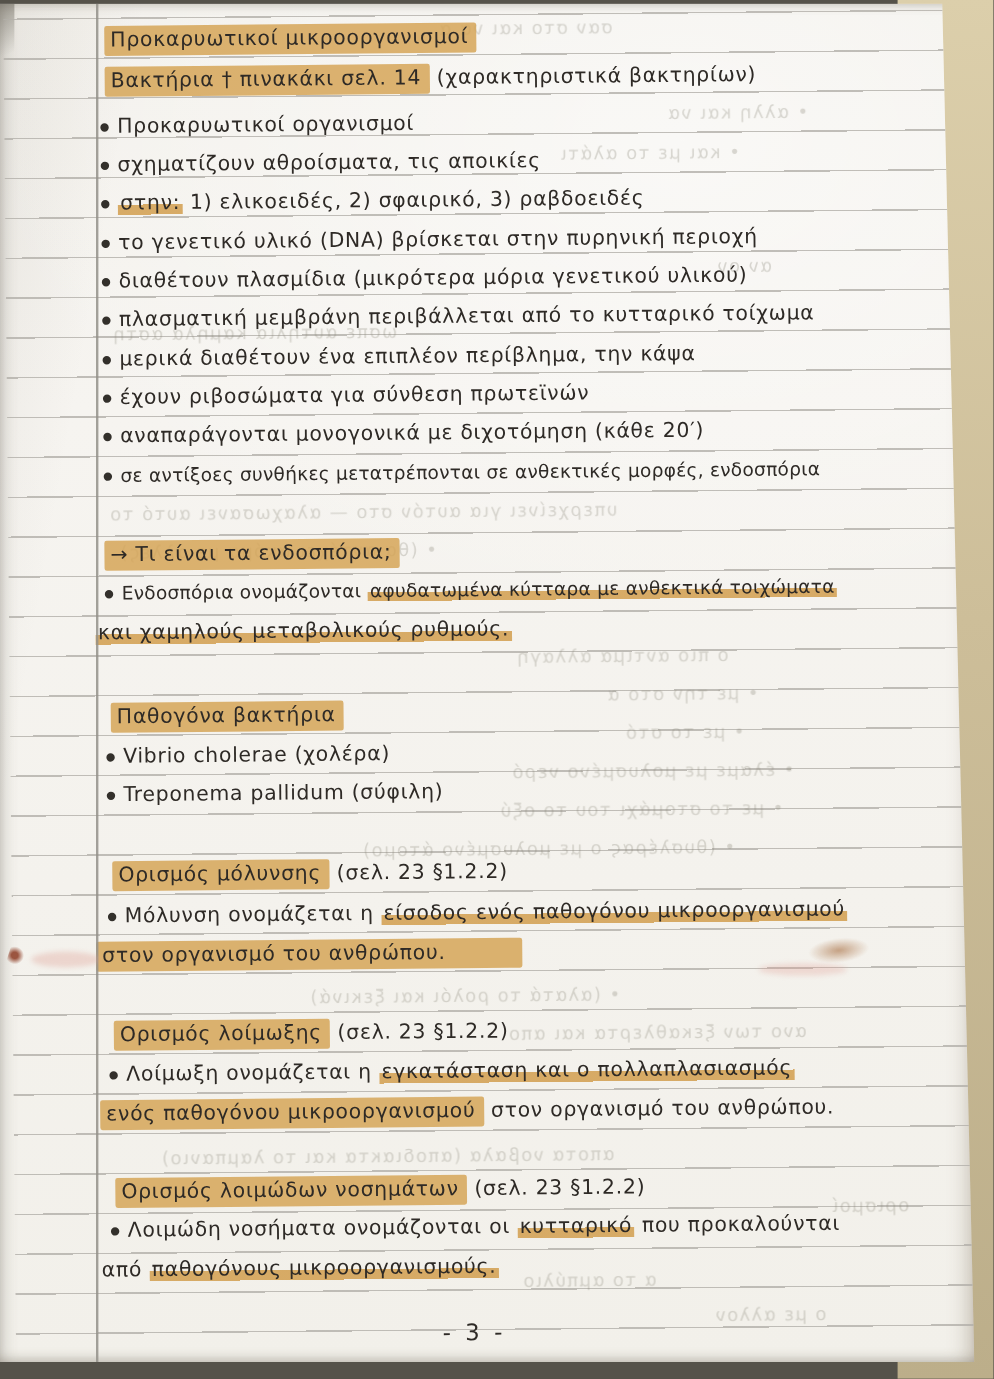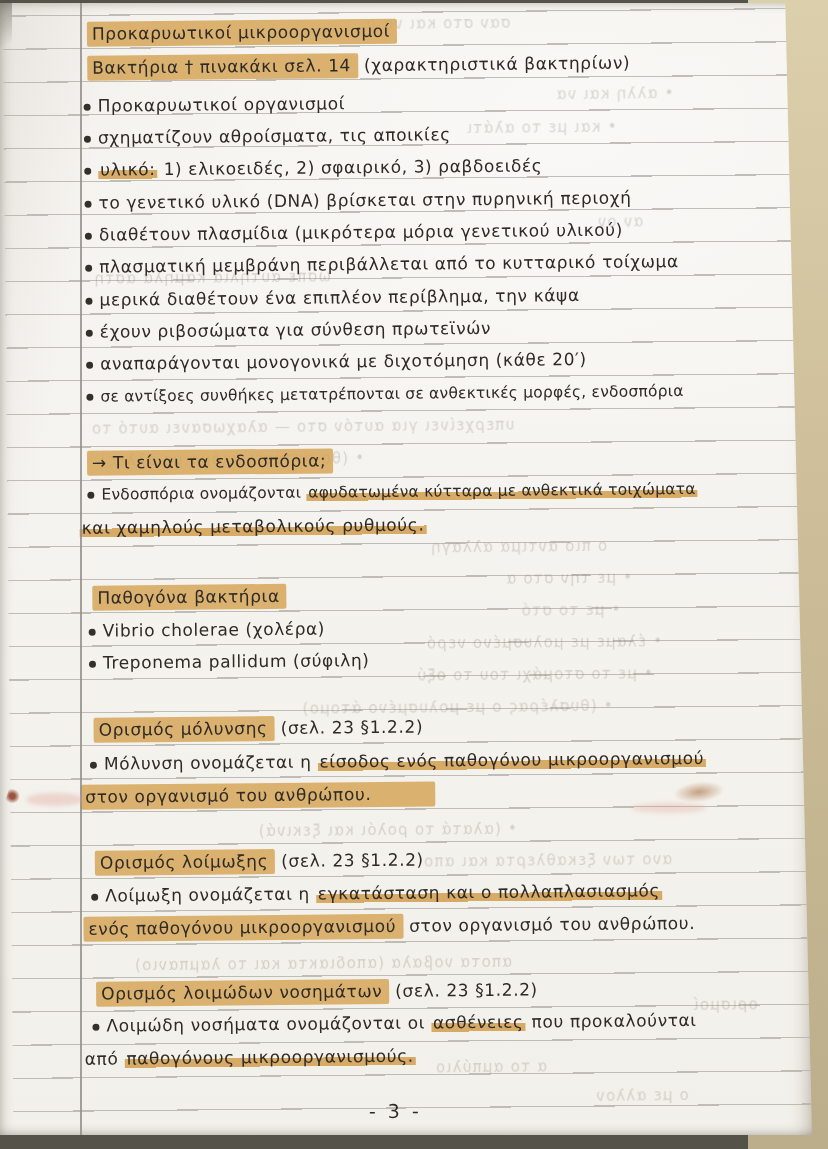--- a/index.html
+++ b/index.html
@@ -103,21 +103,21 @@
     <div class="bleed" style="left:590px;top:1088px">ο με αλλον</div>
 
     <div class="note-line" style="left:92px;top:20px"><span class="mark-band">Προκαρυωτικοί μικροοργανισμοί</span></div>
 
     <div class="note-line" style="left:92px;top:54px"><span class="mark-band">Βακτήρια † πινακάκι σελ. 14</span><span> (χαρακτηριστικά βακτηρίων)</span></div>
 
     <div class="note-line" style="left:88px;top:92px"><span class="bullet"></span><span>Προκαρυωτικοί οργανισμοί</span></div>
 
     <div class="note-line" style="left:88px;top:124px"><span class="bullet"></span><span>σχηματίζουν αθροίσματα, τις αποικίες</span></div>
 
-    <div class="note-line" style="left:88px;top:156px"><span class="bullet"></span><span class="mark-under">υλικό:</span><span> 1) ελικοειδές, 2) σφαιρικό, 3) ραβδοειδές</span></div>
+    <div class="note-line" style="left:88px;top:156px"><span class="bullet"></span><span class="mark-under">στην:</span><span> 1) ελικοειδές, 2) σφαιρικό, 3) ραβδοειδές</span></div>
 
     <div class="note-line" style="left:88px;top:189px"><span class="bullet"></span><span>το γενετικό υλικό (DNA) βρίσκεται στην πυρηνική περιοχή</span></div>
 
     <div class="note-line" style="left:88px;top:221px"><span class="bullet"></span><span>διαθέτουν πλασμίδια (μικρότερα μόρια γενετικού υλικού)</span></div>
 
     <div class="note-line" style="left:88px;top:253px"><span class="bullet"></span><span>πλασματική μεμβράνη περιβάλλεται από το κυτταρικό τοίχωμα</span></div>
 
     <div class="note-line" style="left:88px;top:286px"><span class="bullet"></span><span>μερικά διαθέτουν ένα επιπλέον περίβλημα, την κάψα</span></div>
 
     <div class="note-line" style="left:88px;top:318px"><span class="bullet"></span><span>έχουν ριβοσώματα για σύνθεση πρωτεϊνών</span></div>
@@ -145,21 +145,21 @@
     <div class="note-line" style="left:78px;top:783px"><span class="mark-band band-ext">στον οργανισμό του ανθρώπου.</span></div>
 
     <div class="note-line" style="left:92px;top:849px"><span class="mark-band">Ορισμός λοίμωξης</span><span> (σελ. 23 §1.2.2)</span></div>
 
     <div class="note-line" style="left:88px;top:882px"><span class="bullet"></span><span>Λοίμωξη ονομάζεται η </span><span class="mark-under">εγκατάσταση και ο πολλαπλασιασμός</span></div>
 
     <div class="note-line" style="left:80px;top:915px"><span class="mark-band">ενός παθογόνου μικροοργανισμού</span><span> στον οργανισμό του ανθρώπου.</span></div>
 
     <div class="note-line" style="left:92px;top:980px"><span class="mark-band">Ορισμός λοιμώδων νοσημάτων</span><span> (σελ. 23 §1.2.2)</span></div>
 
-    <div class="note-line" style="left:88px;top:1012px"><span class="bullet"></span><span>Λοιμώδη νοσήματα ονομάζονται οι </span><span class="mark-under">ασθένειες</span><span> που προκαλούνται</span></div>
+    <div class="note-line" style="left:88px;top:1012px"><span class="bullet"></span><span>Λοιμώδη νοσήματα ονομάζονται οι </span><span class="mark-under">κυτταρικό</span><span> που προκαλούνται</span></div>
 
     <div class="note-line" style="left:80px;top:1045px"><span>από </span><span class="mark-under">παθογόνους μικροοργανισμούς.</span></div>
 
     <div class="page-num">- 3 -</div>
   </div>
 
   <div class="margin-rule"></div>
 
   <div class="stain stain-red-mark"></div>
   <div class="stain smudge-pink-left"></div>

